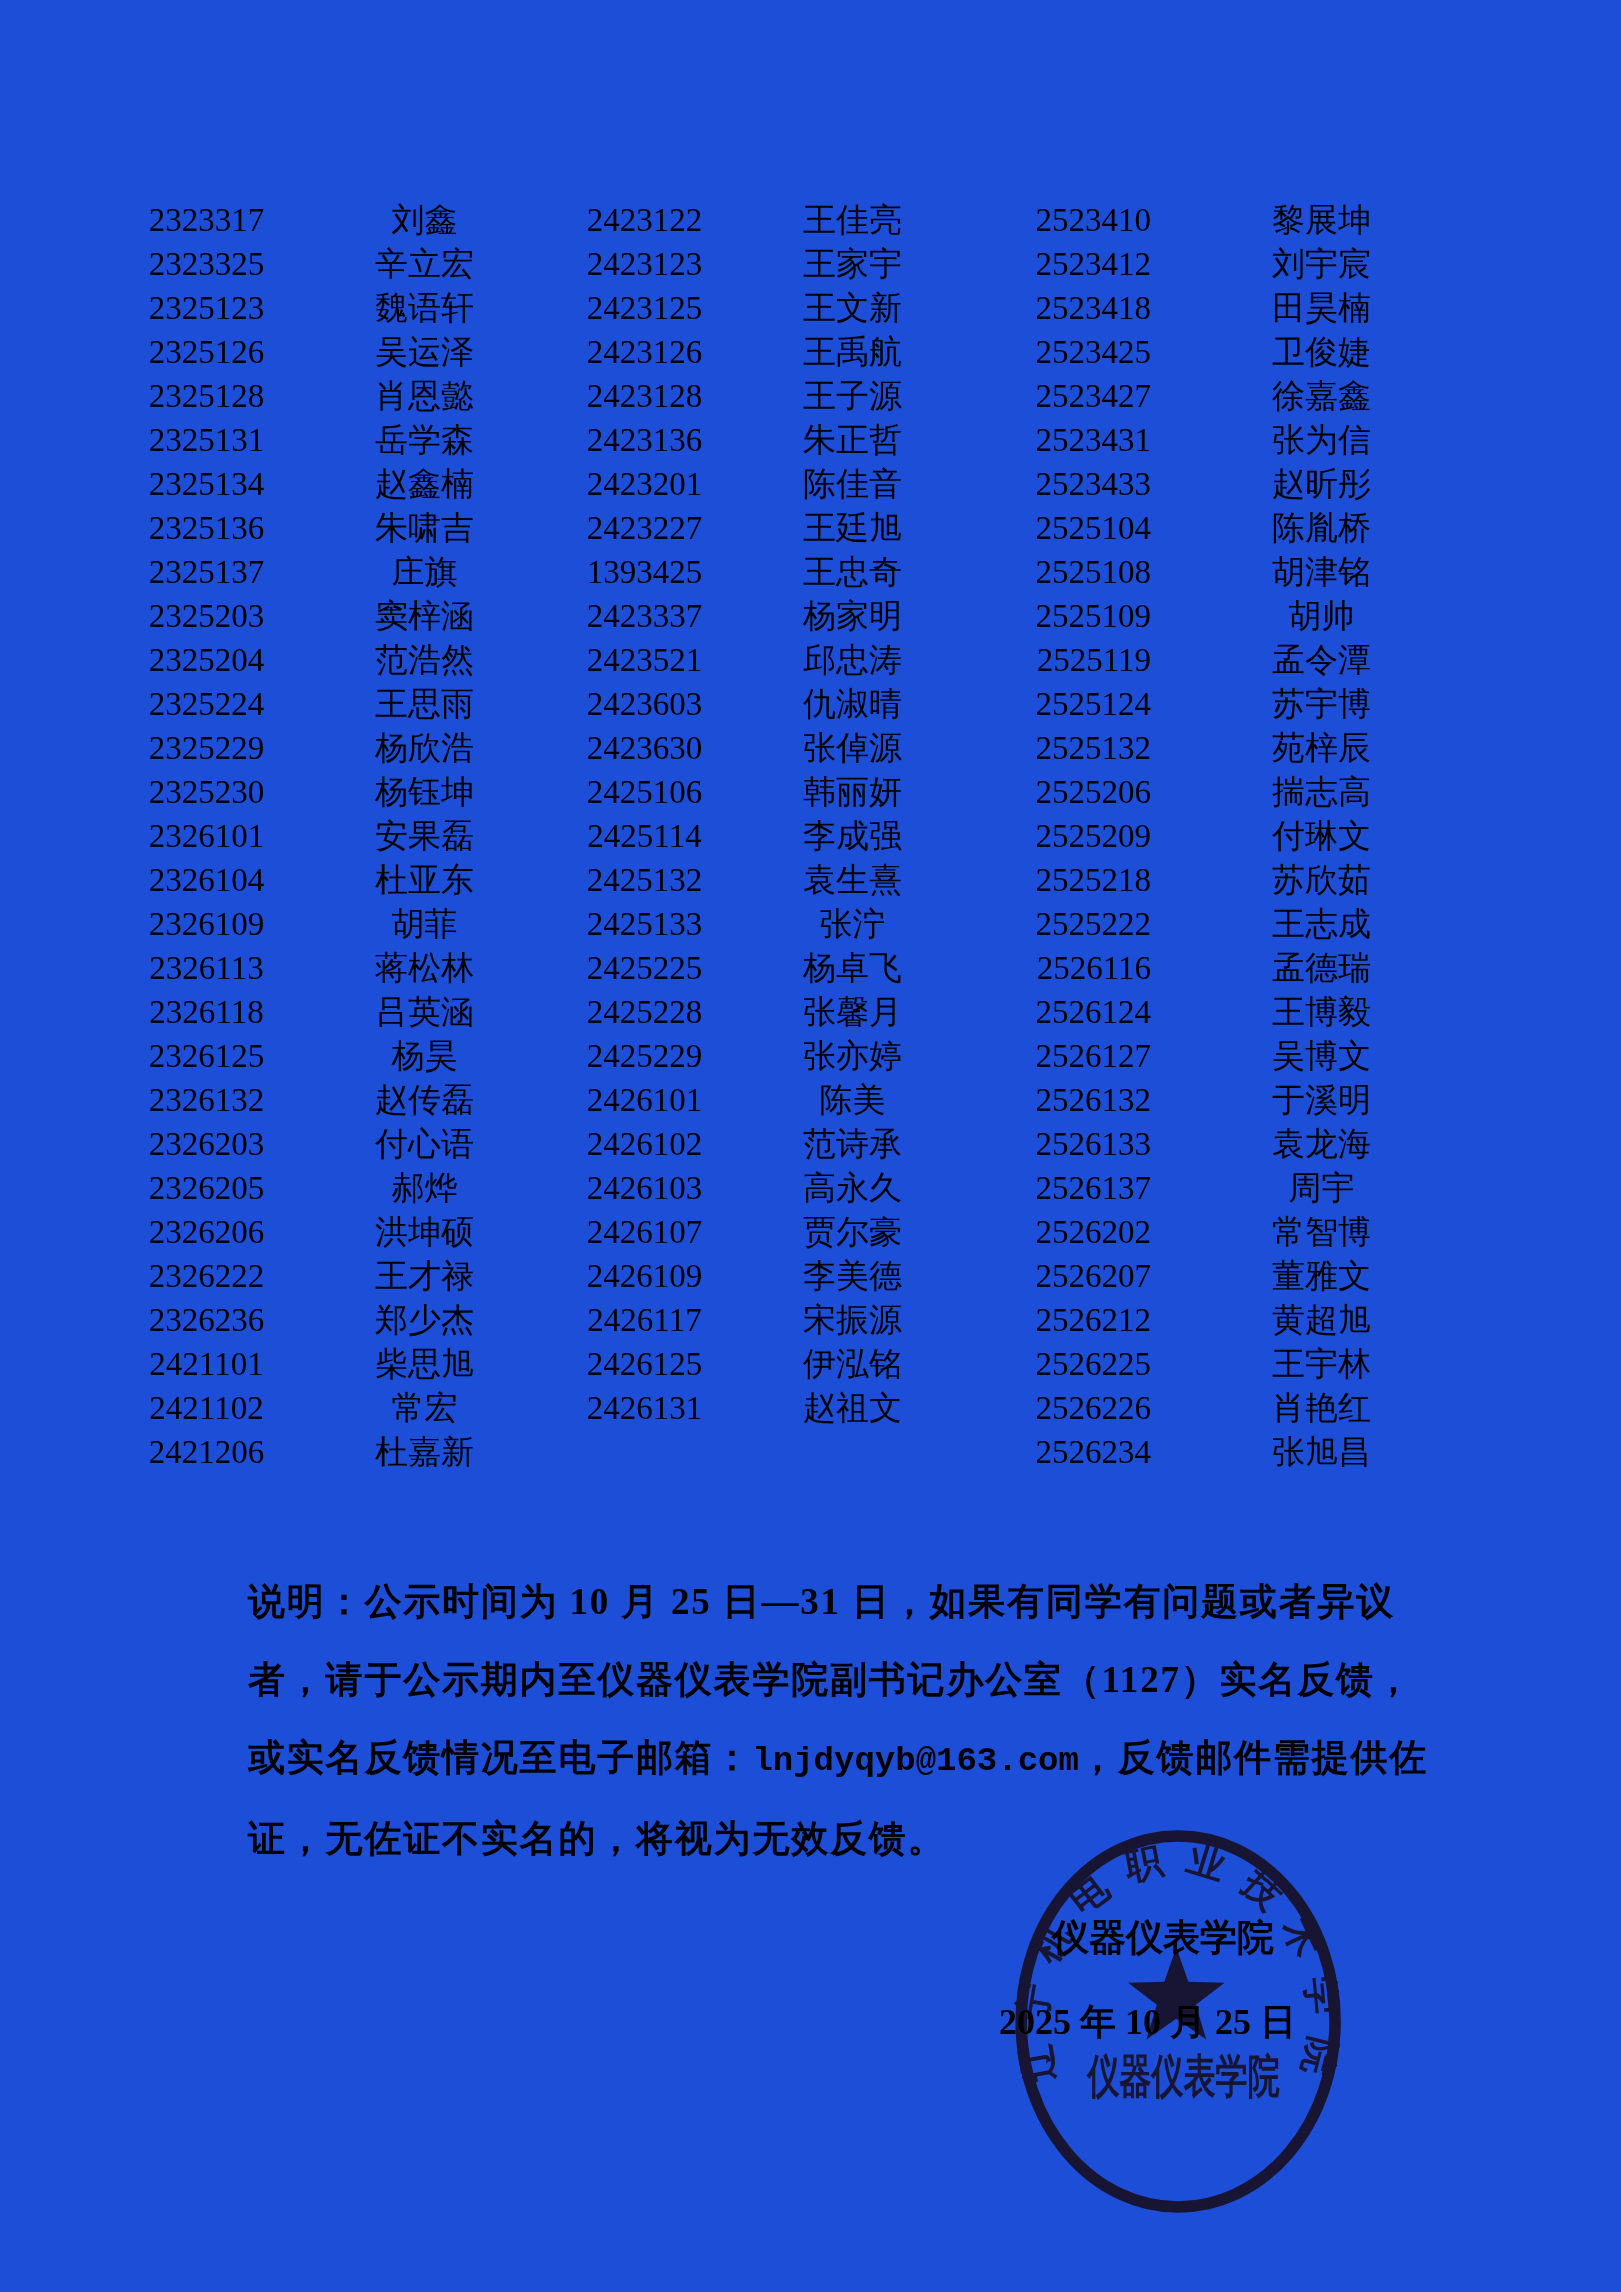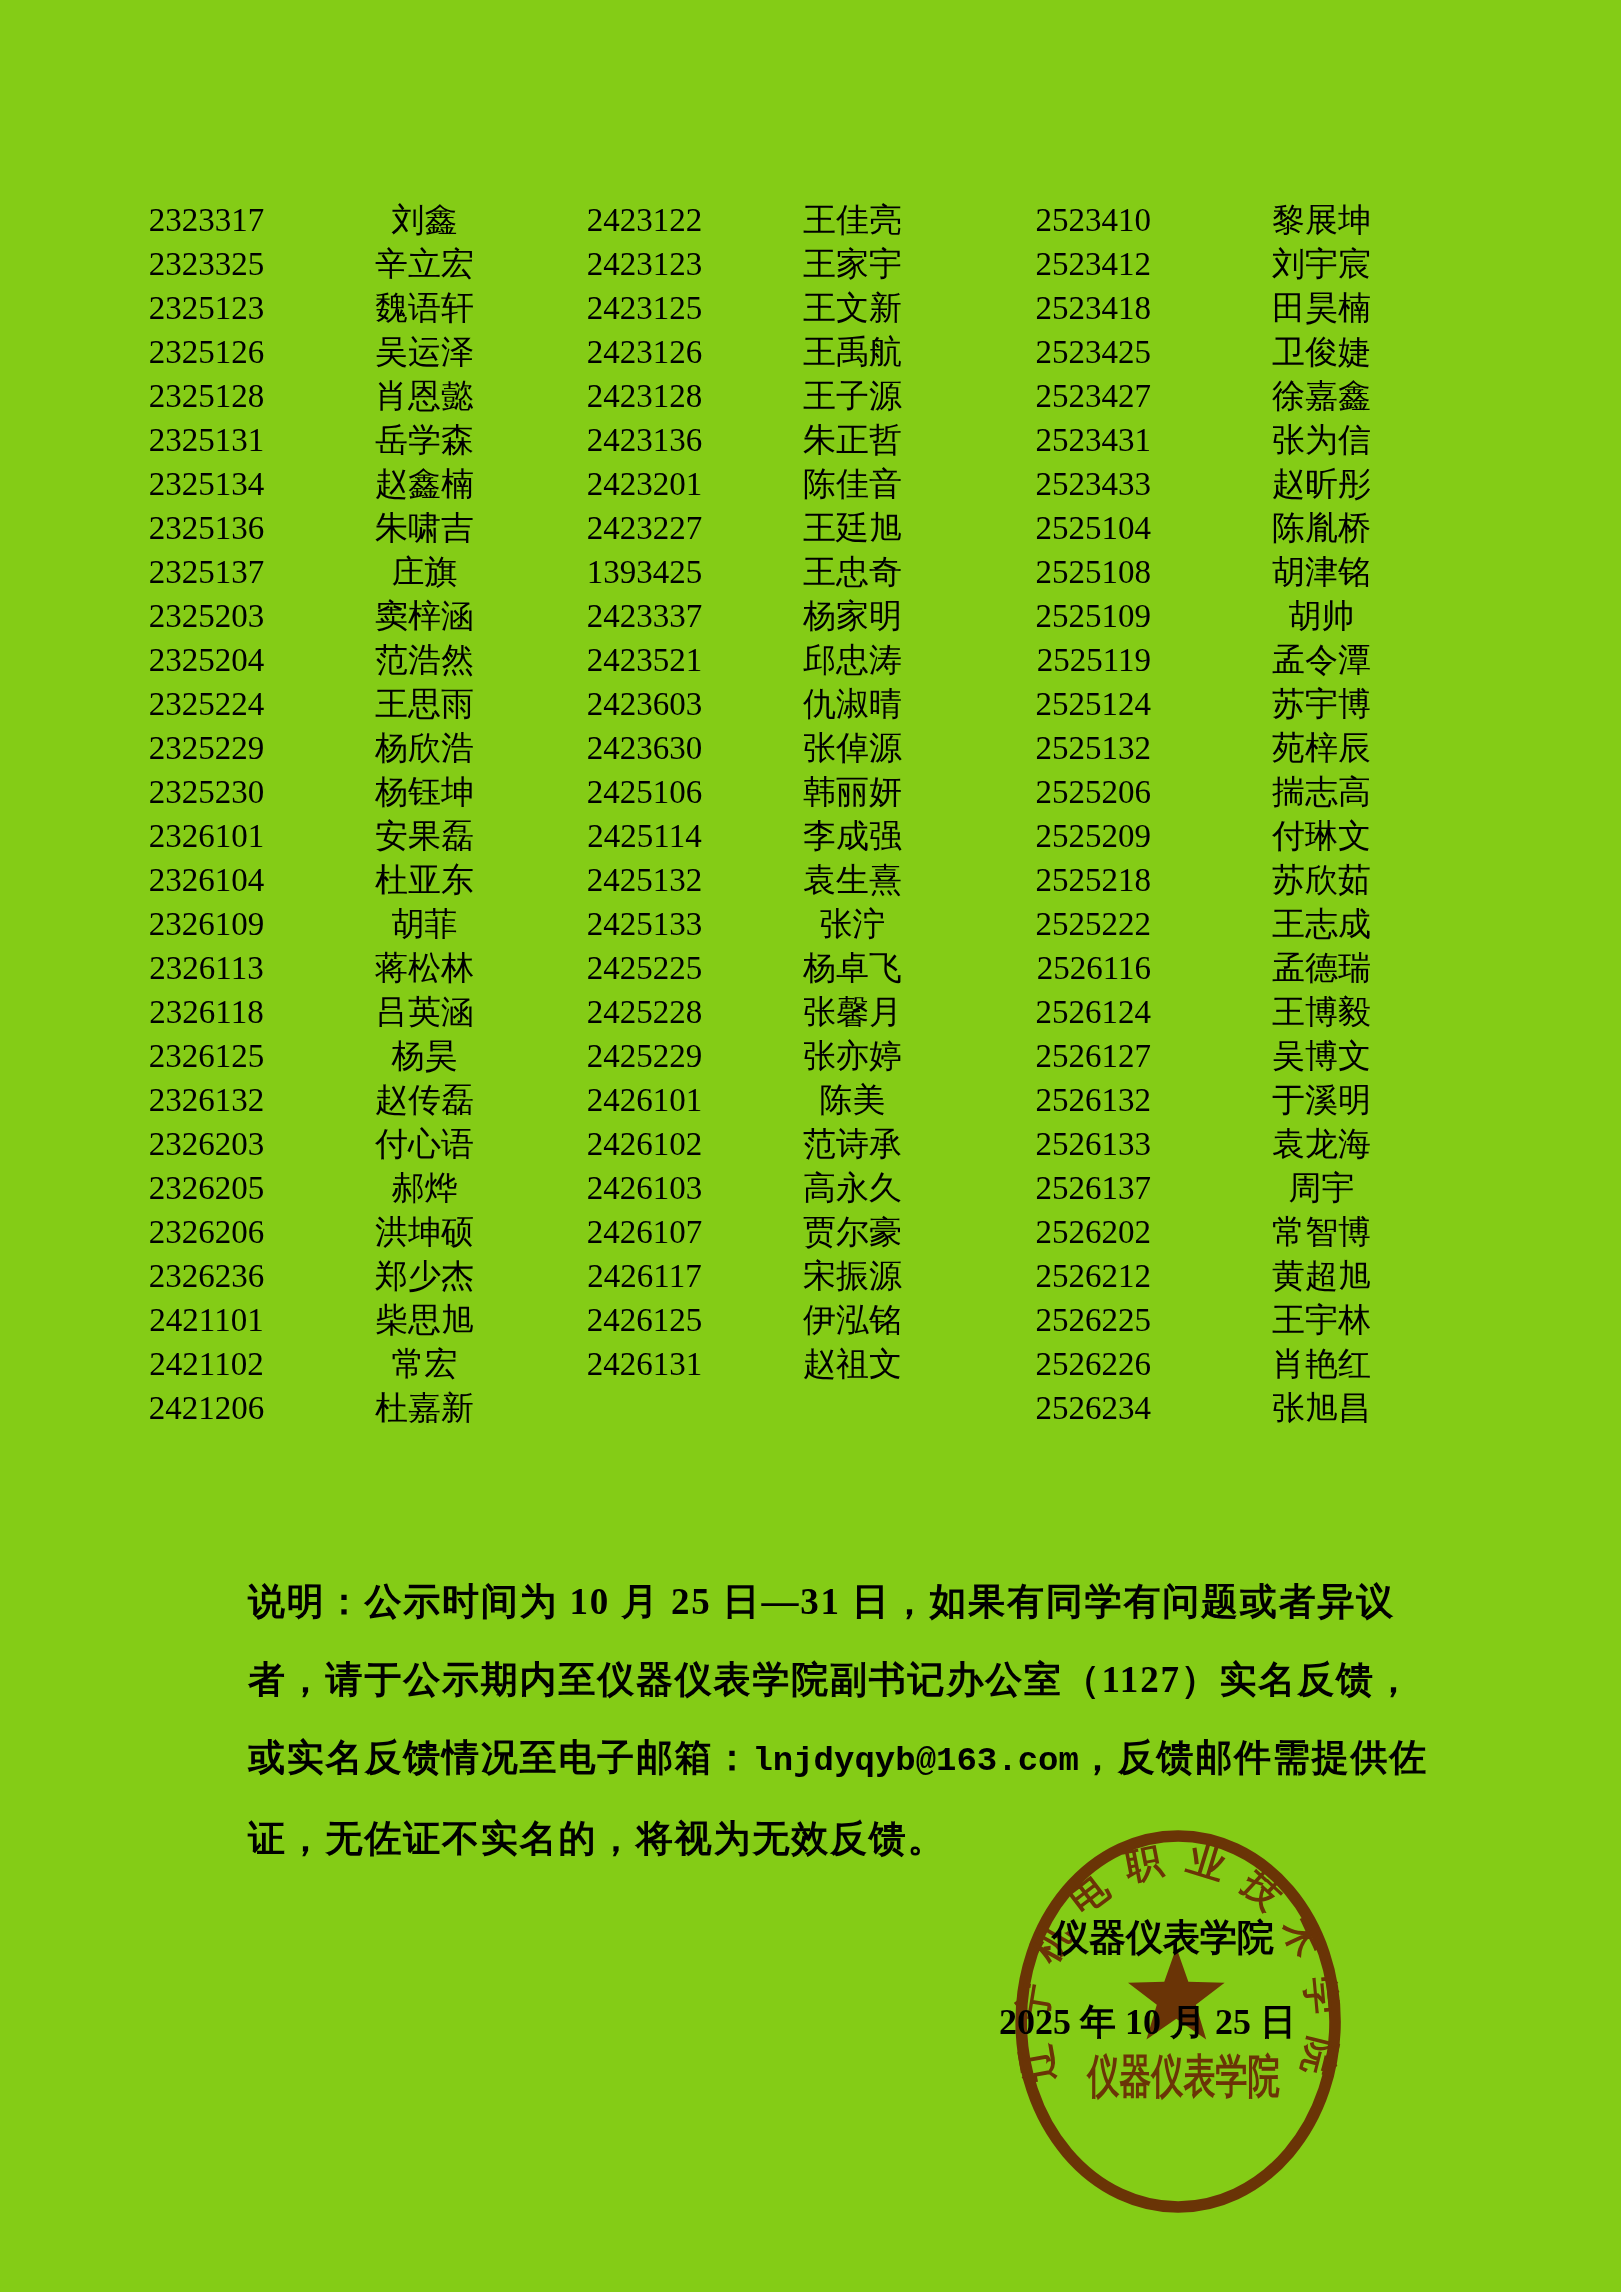--- a/index.html
+++ b/index.html
@@ -4,21 +4,21 @@
 <style>
   html, body {
     margin: 0;
     padding: 0;
     background: #ffffff;
   }
   .page {
     position: relative;
     width: 1622px;
     height: 2293px;
-    background: #84cc16;
+    background: #1d4ed8;
     overflow: hidden;
     font-family: "Liberation Serif", serif;
     color: #000000;
   }
 
   
   .roster {
     position: absolute;
     left: 0;
     top: 198px;
@@ -330,20 +330,28 @@
 
       <div class="roster-row">
         <span class="cell c-id1">2326206</span>
         <span class="cell c-nm1">洪坤硕</span>
         <span class="cell c-id2">2426107</span>
         <span class="cell c-nm2">贾尔豪</span>
         <span class="cell c-id3">2526202</span>
         <span class="cell c-nm3">常智博</span>
       </div>
 
+      <div class="roster-row">
+        <span class="cell c-id1">2326222</span>
+        <span class="cell c-nm1">王才禄</span>
+        <span class="cell c-id2">2426109</span>
+        <span class="cell c-nm2">李美德</span>
+        <span class="cell c-id3">2526207</span>
+        <span class="cell c-nm3">董雅文</span>
+      </div>
 
       <div class="roster-row">
         <span class="cell c-id1">2326236</span>
         <span class="cell c-nm1">郑少杰</span>
         <span class="cell c-id2">2426117</span>
         <span class="cell c-nm2">宋振源</span>
         <span class="cell c-id3">2526212</span>
         <span class="cell c-nm3">黄超旭</span>
       </div>
 

